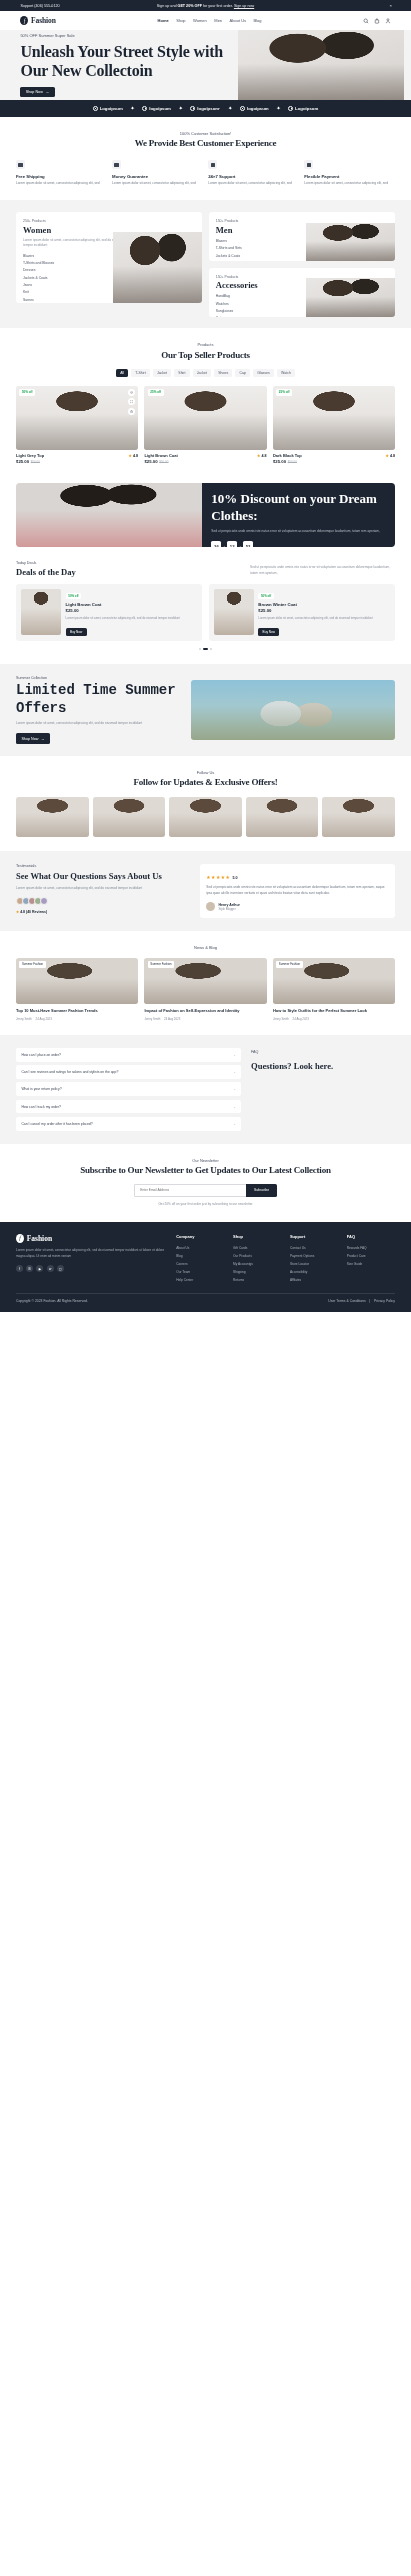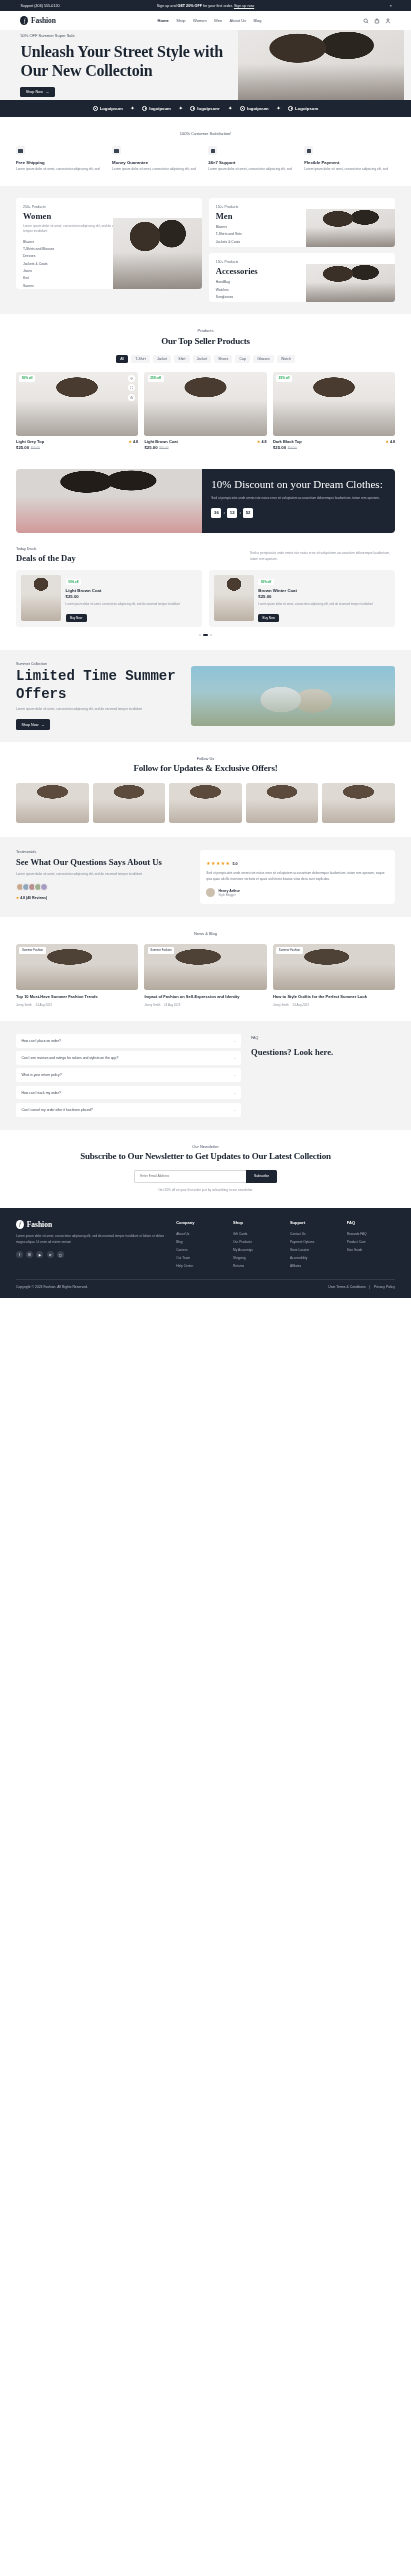--- a/index.html
+++ b/index.html
@@ -98,21 +98,21 @@
   .pold { font-size:3px; color:#a7acb5; text-decoration:line-through; font-weight:normal; margin-left:1.6px; }
 
   
   .disc { display:flex; border-radius:3.7px; overflow:hidden; height:64px; margin-top:4.3px; }
   .disc-l { width:49%; background:#d9d5d2; position:relative; }
   .disc-l::after{ content:""; position:absolute; inset:0; background:
      radial-gradient(ellipse 20% 24% at 38% 20%, #221d19 0 70%, transparent 72%),
      radial-gradient(ellipse 19% 22% at 62% 18%, #221d19 0 70%, transparent 72%),
      linear-gradient(180deg, transparent 42%, rgba(198,80,84,.45) 100%); }
   .disc-r { width:51%; background:#1d2532; color:#fff; padding:8.6px 9.6px; }
-  .disc-h { font-family:"Liberation Serif",serif; font-size:11px; font-weight:normal; line-height:1.3; }
+  .disc-h { font-family:"Liberation Serif",serif; font-size:13px; font-weight:bold; line-height:1.3; }
   .disc-p { font-size:3.2px; color:#b9bec7; line-height:1.8; margin-top:4.3px; }
   .cdown { display:flex; align-items:center; gap:2.1px; margin-top:5.9px; }
   .cbox { background:#fff; color:#1d2532; font-size:4.3px; font-weight:bold; width:10.2px; height:10.2px; border-radius:1.6px; display:flex; align-items:center; justify-content:center; }
   .csep { font-size:4.3px; font-weight:bold; }
 
   
   .deal-head { display:flex; justify-content:space-between; align-items:flex-end; }
   .deal-k { font-size:3.7px; color:#4a5263; }
   .deal-h { font-family:"Liberation Serif",serif; font-size:8.6px; font-weight:bold; margin-top:2.1px; }
   .deal-d { font-size:3.2px; color:#8a909b; line-height:1.8; width:145px; text-align:left; }
@@ -294,20 +294,21 @@
   <span class="star">✦</span>
   <div class="logo-i">
       <span class="logo-g"></span>
       <span>Logoipsum</span>
     </div>
 </div>
 
 <div class="sec">
   <div class="wrap">
     <div class="kick">100% Customer Satisfaction!</div>
+    <div class="h2">We Provide Best Customer Experience</div>
     <div class="feats">
       <div class="feat">
         <div class="fic">
             <i></i>
           </div>
         <div class="ftitle">Free Shipping</div>
         <div class="fdesc">Lorem ipsum dolor sit amet, consectetur adipiscing elit, sed</div>
       </div>
       <div class="feat">
         <div class="fic">

